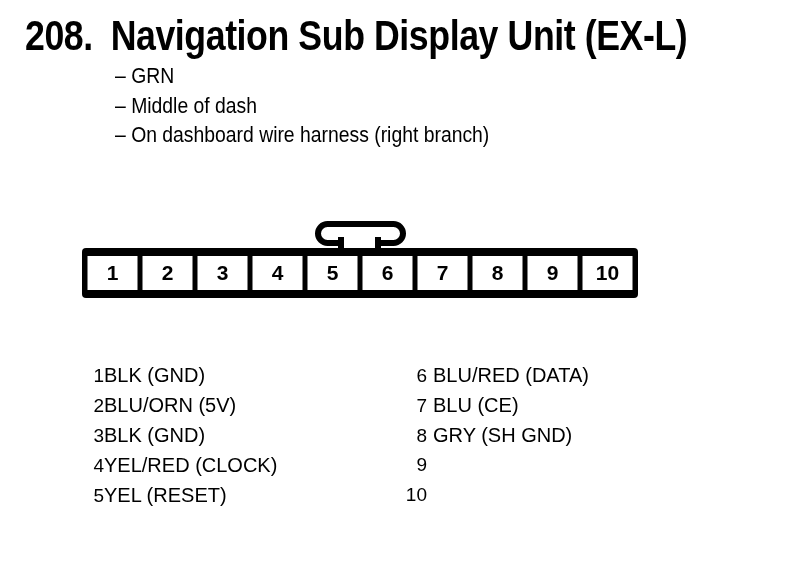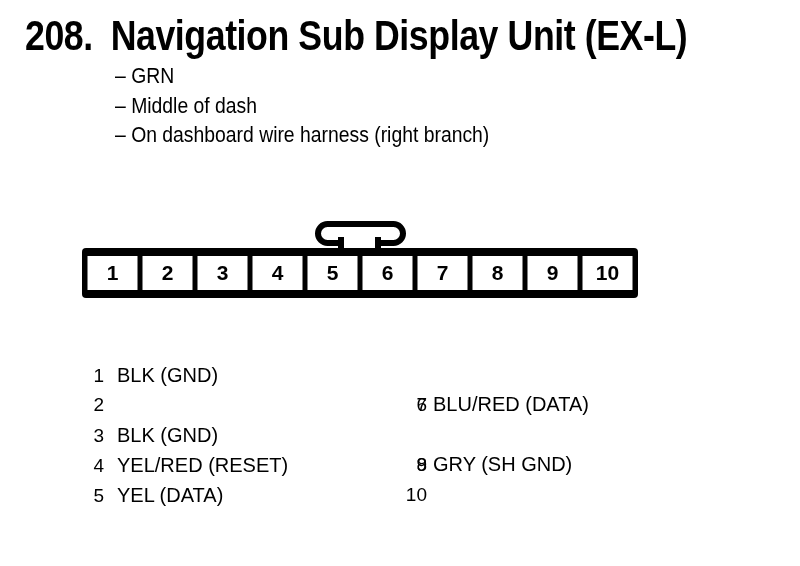--- a/index.html
+++ b/index.html
@@ -54,22 +54,22 @@
   .pin-col-left  { left: 78px;  }
   .pin-col-right { left: 398px; }
   .pin-row { display: flex; height: 30px; align-items: baseline; }
   .pin-num {
     display: inline-block;
     text-align: right;
     font-size: 19px;
   }
   .pin-col-left  .pin-num { width: 26px; }
   .pin-col-right .pin-num { width: 29px; }
-  .pin-col-left  .pin-label { margin-left: 13px; }
-  .pin-col-right .pin-label { margin-left: 6px; margin-top: 29px; }
+  .pin-col-left  .pin-label { }
+  .pin-col-right .pin-label { margin-left: 6px; }
 </style>
 </head>
 <body>
 
 <div class="abs title-row">
   <span>208.</span>
   <span>Navigation Sub Display Unit (EX-L)</span>
 </div>
 
 <div class="abs detail-list">
@@ -116,42 +116,44 @@
   </g>
 </svg>
 
 <div class="abs pin-col pin-col-left">
   <div class="pin-row">
     <span class="pin-num">1</span>
     <span class="pin-label">BLK (GND)</span>
   </div>
   <div class="pin-row">
     <span class="pin-num">2</span>
+    <span class="pin-label">BLU/ORN (5V)</span>
   </div>
   <div class="pin-row">
     <span class="pin-num">3</span>
     <span class="pin-label">BLK (GND)</span>
   </div>
   <div class="pin-row">
     <span class="pin-num">4</span>
-    <span class="pin-label">YEL/RED (RESET)</span>
+    <span class="pin-label">YEL/RED (CLOCK)</span>
   </div>
   <div class="pin-row">
     <span class="pin-num">5</span>
-    <span class="pin-label">YEL (DATA)</span>
+    <span class="pin-label">YEL (RESET)</span>
   </div>
 </div>
 
 <div class="abs pin-col pin-col-right">
   <div class="pin-row">
     <span class="pin-num">6</span>
     <span class="pin-label">BLU/RED (DATA)</span>
   </div>
   <div class="pin-row">
     <span class="pin-num">7</span>
+    <span class="pin-label">BLU (CE)</span>
   </div>
   <div class="pin-row">
     <span class="pin-num">8</span>
     <span class="pin-label">GRY (SH GND)</span>
   </div>
   <div class="pin-row">
     <span class="pin-num">9</span>
   </div>
   <div class="pin-row">
     <span class="pin-num">10</span>

